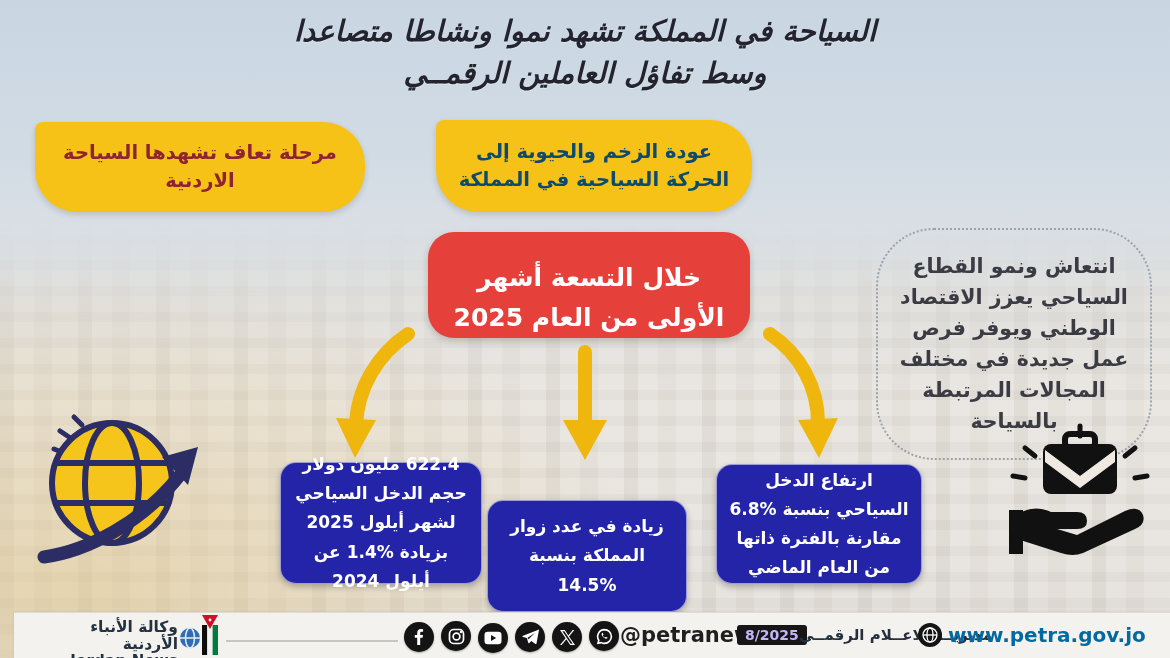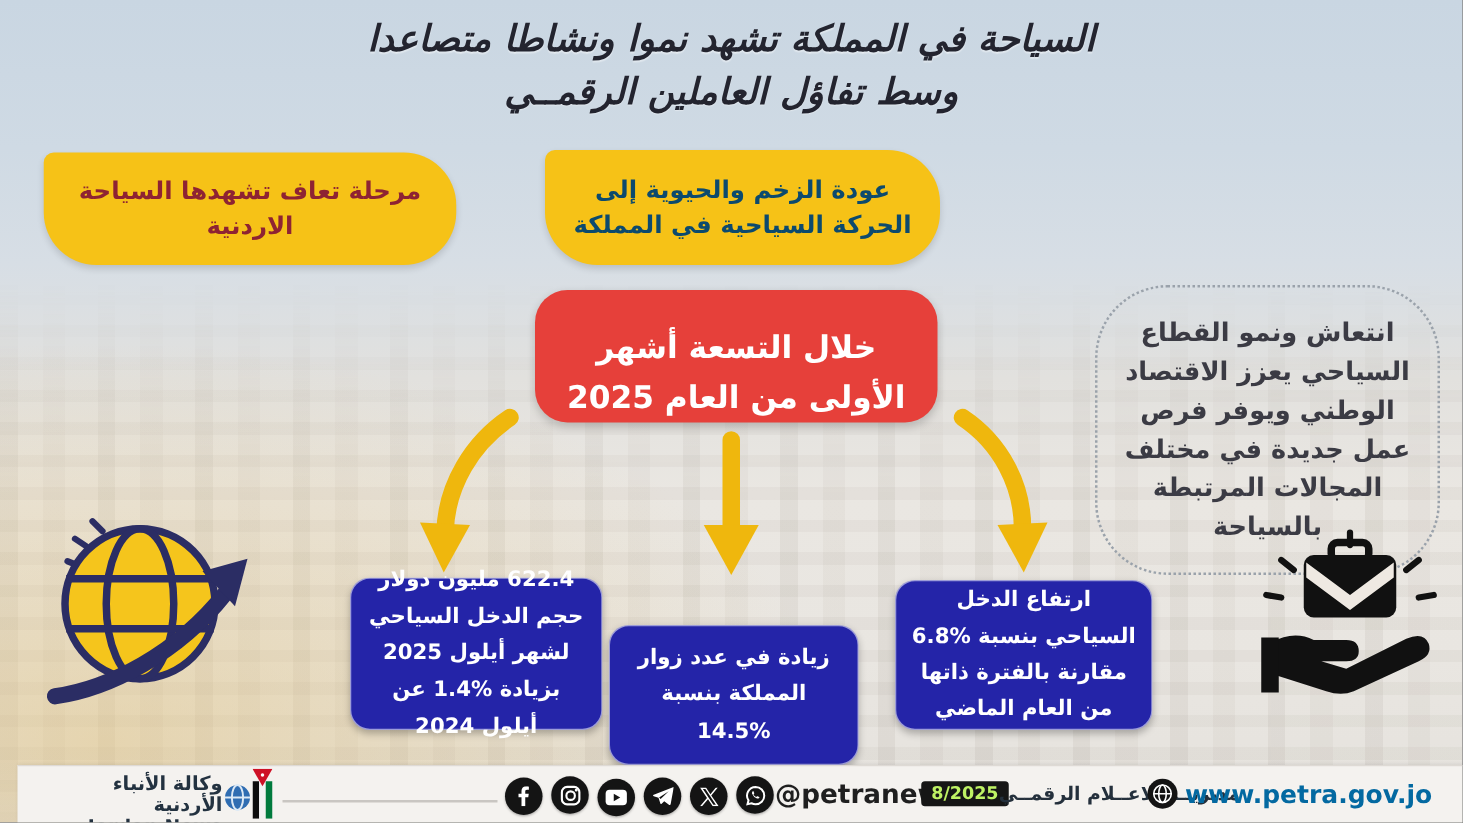--- a/index.html
+++ b/index.html
@@ -52,21 +52,21 @@
   }
   .agency{line-height:1.1;text-align:right;color:#233240;font-weight:700;}
   .agency .ar{font-size:15.5px;display:block;}
   .agency .en{font-size:15px;display:block;letter-spacing:.2px;}
   .soc{
     width:30px;height:30px;border-radius:50%;background:#141414;
     display:inline-flex;align-items:center;justify-content:center;margin-right:7px;
     box-shadow:0 1px 2px rgba(0,0,0,.3);
   }
   .handle{font-size:21px;font-weight:600;color:#1f1f1f;}
-  .badge{background:#161616;color:#bef264;font-weight:700;font-size:14px;border-radius:3px;padding:2px 8px;}
+  .badge{background:#161616;color:#c4b5fd;font-weight:700;font-size:14px;border-radius:3px;padding:2px 8px;}
   .dir-ar{font-size:15px;font-weight:700;color:#24303c;}
   .site{font-size:20px;font-weight:600;color:#0369a1;}
   .hline{height:2px;background:#c9c6c2;}
 </style>
 </head>
 <body>
 
 <div id="canvas">
   <div id="city"></div>
   <div id="sand"></div>

